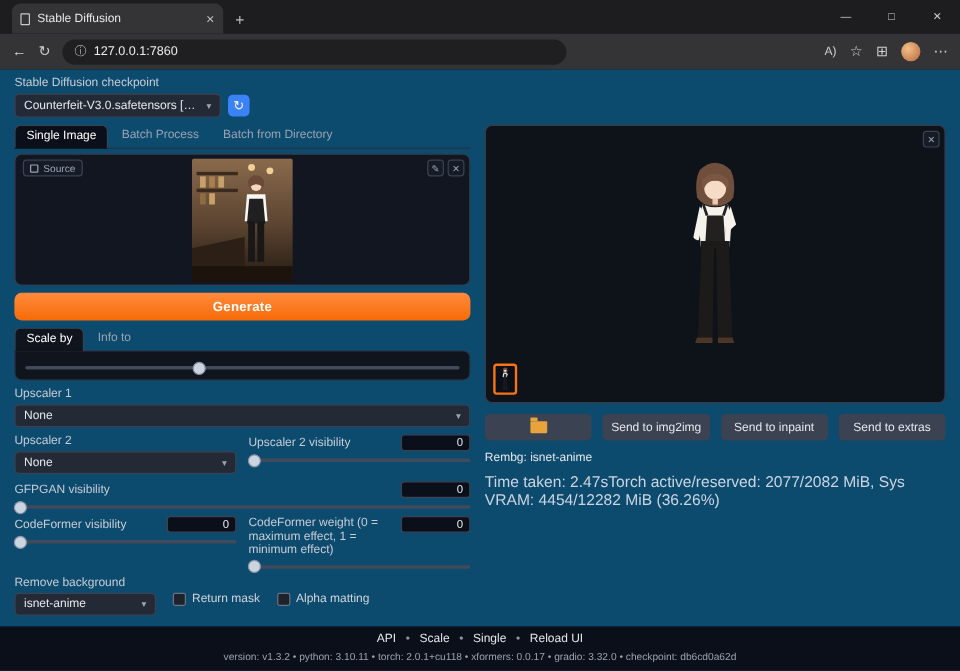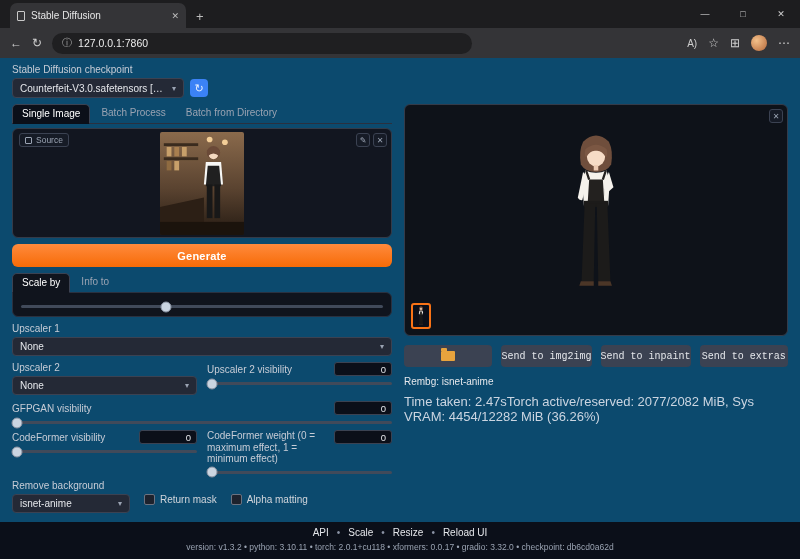--- a/index.html
+++ b/index.html
@@ -76,21 +76,21 @@
   .chk { display:flex; align-items:center; gap:5px; margin-top:14px; }
   .chkbox { width:11px; height:11px; border:1px solid #6b7280; border-radius:2px; background:#1d222d; flex:none; }
   .chklabel { font-size:10px; color:#d1d5db; white-space:nowrap; }
 
   
   .out-panel { border:1px solid #343b49; border-radius:6px; background:#0e1219; height:232px; position:relative; }
   .out-close { position:absolute; top:4px; right:4px; }
   .girl-main { position:absolute; left:50%; top:20px; transform:translateX(-50%); height:182px; width:76px; }
   .thumb { position:absolute; left:6px; bottom:6px; width:20px; height:26px; border:2px solid #f97316; border-radius:3px; background:#0b0f19; display:flex; align-items:center; justify-content:center; }
   .thumb svg { width:10px; height:22px; }
-  .act-row { display:flex; gap:9px; margin-top:9px;font-family:Liberation Mono, monospace; }
+  .act-row { display:flex; gap:9px; margin-top:9px; }
   .act-btn { flex:1; height:22px; background:#3b4252; border-radius:4px; font-size:10px; color:#e5e7eb; display:flex; align-items:center; justify-content:center; white-space:nowrap; }
   .folder-ico { width:14px; height:10px; position:relative; background:#e8a33d; border-radius:1px; }
   .folder-ico::before { content:""; position:absolute; top:-3px; left:0; width:6px; height:3px; background:#e8a33d; border-radius:1px 1px 0 0; }
   .rembg-text { margin-top:9px; font-size:10px; color:#e5e7eb; }
   .time-text { margin-top:7px; font-size:13px; color:#cbd5e1; }
 
   
   .footer { position:absolute; left:0; right:0; bottom:0; padding:5px 0 7px; text-align:center; background:#0b0f19; z-index:5; }
   .flinks { font-size:10px; color:#e5e7eb; display:flex; justify-content:center; gap:8px; align-items:flex-start; }
   .fsep { color:#8b93a5; }
@@ -334,20 +334,20 @@
       <div class="time-text">Time taken: 2.47sTorch active/reserved: 2077/2082 MiB, Sys VRAM: 4454/12282 MiB (36.26%)</div>
     </div>
   </div>
 
   <div class="footer">
     <div class="flinks">
       <span>API</span>
       <span class="fsep">•</span>
       <span>Scale</span>
       <span class="fsep">•</span>
-      <span>Resize</span>
+      <span>Single</span>
       <span class="fsep">•</span>
       <span>Reload UI</span>
     </div>
     <div class="fversion">version: v1.3.2  •  python: 3.10.11  •  torch: 2.0.1+cu118  •  xformers: 0.0.17  •  gradio: 3.32.0  •  checkpoint: db6cd0a62d</div>
   </div>
 
 </div>
 
 </body></html>

